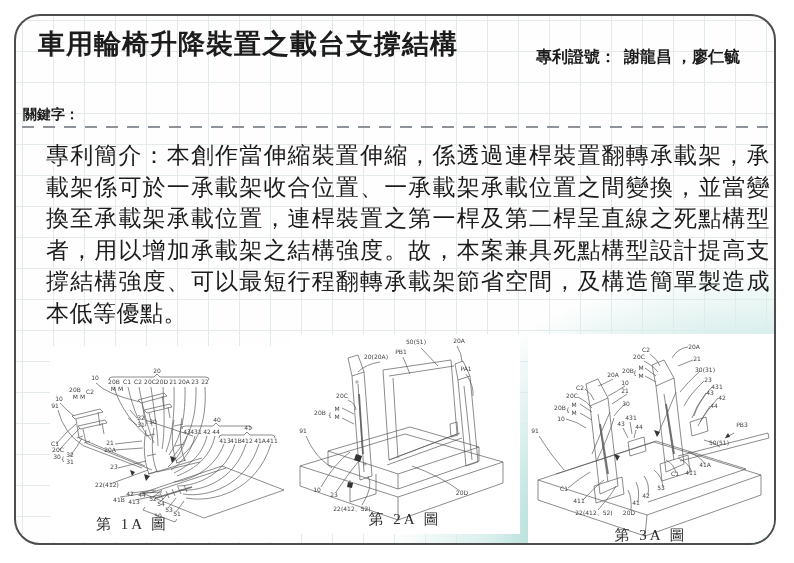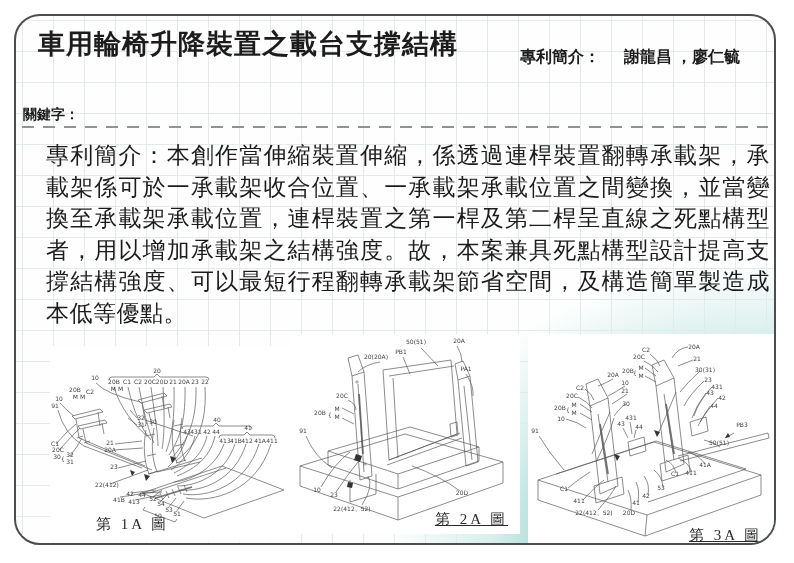--- a/index.html
+++ b/index.html
@@ -28,21 +28,21 @@
     border-bottom-right-radius:24px;
   }
   .hdr-title{
     position:absolute;left:22px;top:10px;font-size:27px;font-weight:700;
     color:var(--ink,#1c1c1c);letter-spacing:1px;white-space:nowrap;
   }
   .hdr-team{
     position:absolute;right:34px;top:31px;font-size:16px;font-weight:700;
     color:var(--ink,#1c1c1c);white-space:nowrap;
   }
-  .hdr-team .val{margin-left:24px;}
+  .hdr-team .val{margin-left:8px;}
   .row-patent{
     position:absolute;left:22px;top:60px;font-size:17px;font-weight:700;
     color:var(--ink,#1c1c1c);white-space:nowrap;
   }
   .row-patent .val{margin-left:14px;font-weight:600;letter-spacing:.5px;}
   .row-keyword{
     position:absolute;left:7px;top:90px;font-size:14px;font-weight:700;
     color:var(--ink,#1c1c1c);white-space:nowrap;
   }
   .row-contact{
@@ -69,34 +69,34 @@
   .fig-box svg .solid{fill:#333;stroke:none;}
   .fig-box svg circle{stroke:var(--drawing,#5a5a5a);stroke-width:.6;fill:none;}
   .fig-box svg text{
     font-family:"DejaVu Sans","Liberation Sans",sans-serif;
     font-size:6px;fill:#3f3f3f;stroke:none;
   }
   .fig-caption{
     position:absolute;bottom:5px;font-size:15px;letter-spacing:3px;
     color:#2b2b2b;font-family:"Liberation Serif","DejaVu Serif",serif;
   }
-  .fig-caption.center{left:0;right:12px;text-align:right;text-decoration:underline;}
+  .fig-caption.center{left:0;right:0;text-align:center;}
   .fig-caption.left{left:46px;bottom:8px;}
 </style>
 </head>
 <body>
 
 <div class="card">
   <div class="grid-bg"></div>
   <div class="teal-wedge"></div>
 
   <div class="hdr-title">車用輪椅升降裝置之載台支撐結構</div>
 
   <div class="hdr-team">
-    <span>專利簡介：</span><span class="val">謝龍昌 ，廖仁毓</span>
+    <span>專利證號：</span><span class="val">謝龍昌 ，廖仁毓</span>
   </div>
 
 
   <div class="row-keyword">
     <span>關鍵字：</span>
   </div>
 
 
   <div class="dashed-divider"></div>
 

